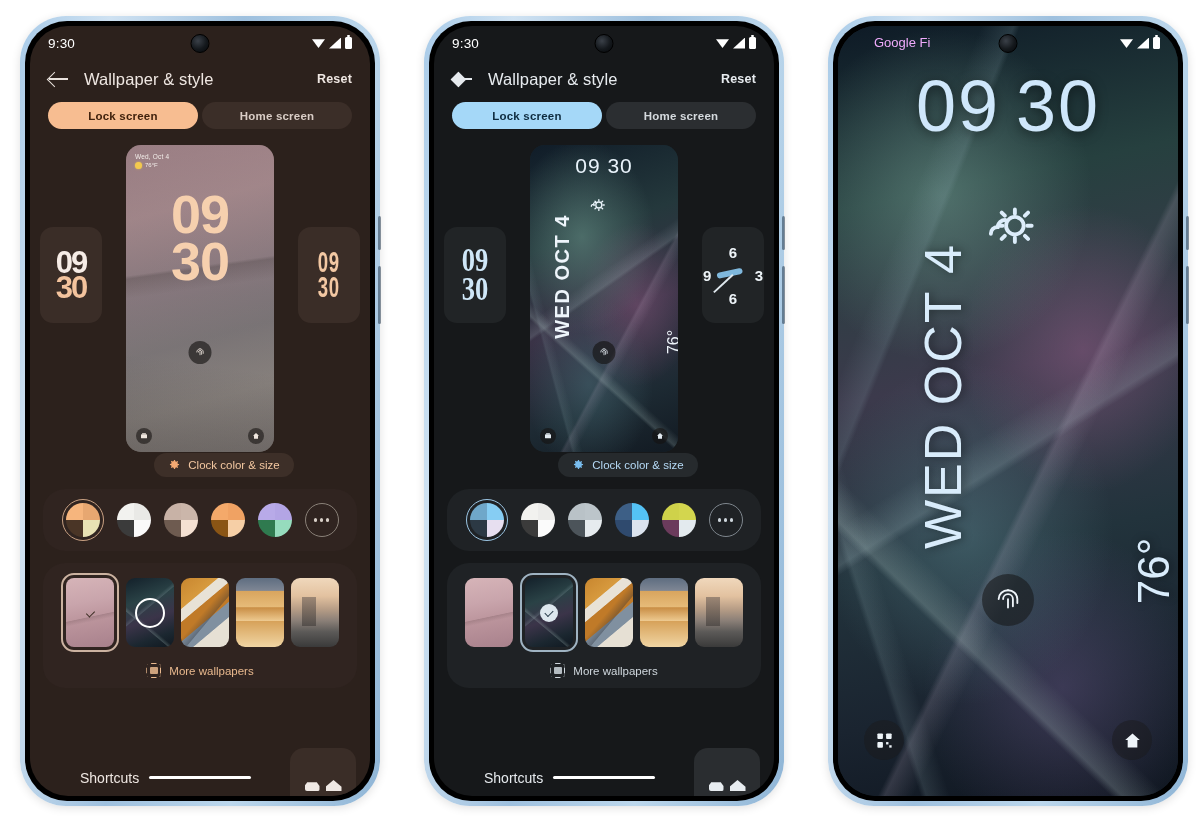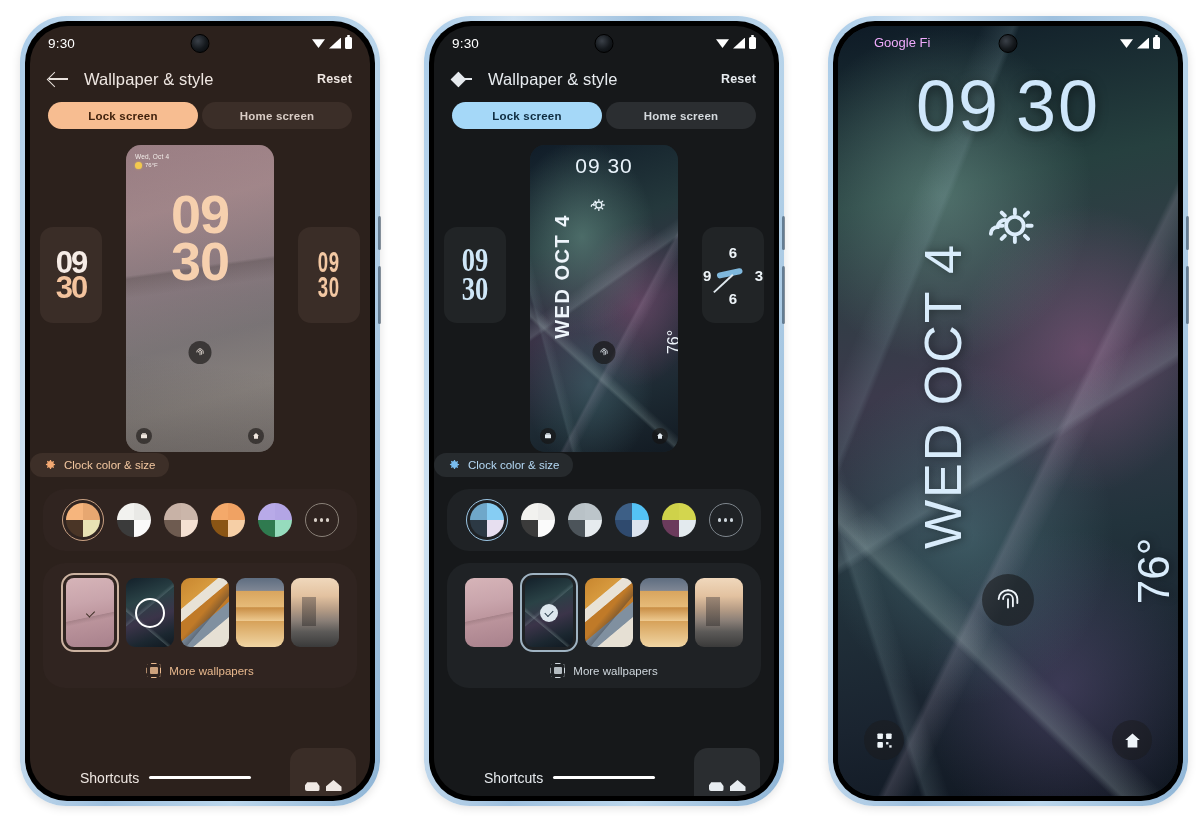--- a/index.html
+++ b/index.html
@@ -224,21 +224,21 @@
     display:flex; align-items:center; justify-content:center;
   }
   .pv-bottom { position:absolute; bottom:8px; left:0; right:0; display:flex; justify-content:space-between; padding:0 10px; z-index:5; }
   .pv-pill {
     width:16px; height:16px; border-radius:50%;
     background:rgba(20,18,16,.58);
     display:flex; align-items:center; justify-content:center;
   }
 
   
-  .chip-wrap { display:flex; justify-content:flex-start; margin-top:-4px; }
+  .chip-wrap { display:flex; justify-content:center; margin-top:-4px;margin-left:48px; }
   .chip {
     display:flex; align-items:center; gap:7px;
     height:24px; padding:0 14px; border-radius:12px;
     font-size:11.5px; font-weight:500;
   }
   .brown .chip { background:#3d2f28; color:#f4c8a1; }
   .dark  .chip { background:#262a2d; color:#b5d9f5; }
 
   
   .section {

